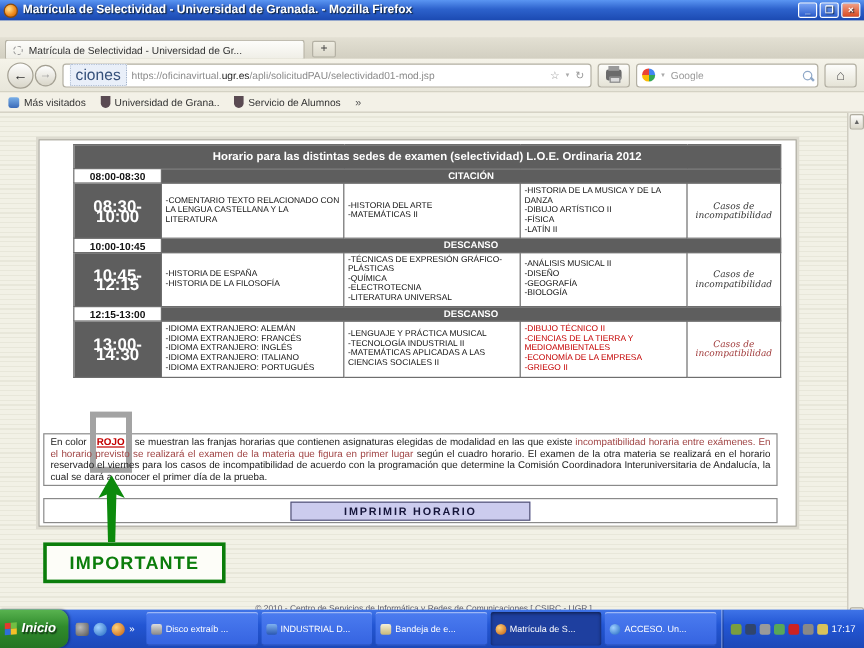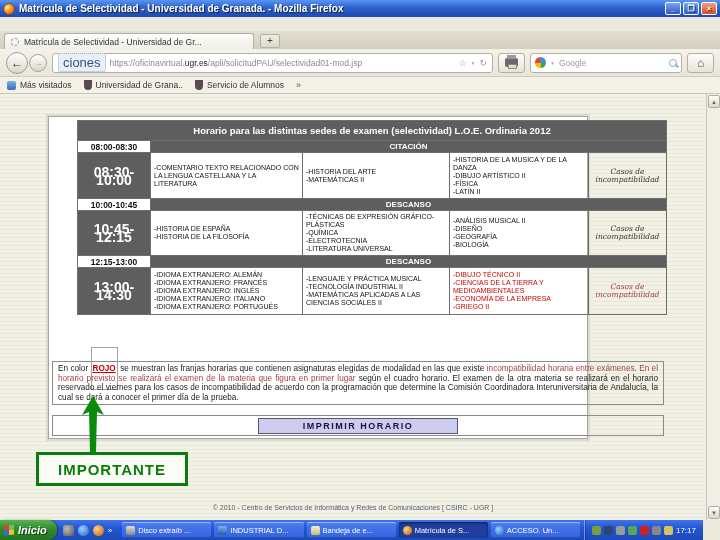--- a/index.html
+++ b/index.html
@@ -47,54 +47,54 @@
   
   .bookmarksbar{position:absolute;top:77px;left:0;right:0;height:17px;background:#f3f1e7;border-bottom:1px solid #c9c6b9;display:flex;align-items:center;padding:0 7px;gap:12px;font-size:8.5px;color:#333}
   .bm{display:flex;align-items:center;gap:4px}
   .bm-ico{width:9px;height:9px;border-radius:2px;background:linear-gradient(#7ab0e8,#3a6ab8);flex:none}
   .crest{width:8px;height:10px;background:#5a4a52;border-radius:0 0 4px 4px;flex:none}
   .bm-overflow{color:#555;font-size:9px}
 
   
   .viewport{position:absolute;top:94px;left:0;right:0;bottom:20px;background:repeating-linear-gradient(to bottom,#f2f1e6 0px,#f2f1e6 3px,#e8e7da 3px,#e8e7da 4px)}
 
-  .panel{position:absolute;left:48px;top:22px;width:540px;height:323px;background:#fff;border:1px solid #a8a69a;box-shadow:0 0 0 2px #dddbd0}
+  .panel{position:absolute;left:32px;top:22px;width:632px;height:323px;background:#fff;border:1px solid #a8a69a;box-shadow:0 0 0 2px #dddbd0}
 
   table.htable{position:absolute;left:28px;top:3px;width:589px;border-collapse:collapse;table-layout:fixed;font-size:7px;line-height:8px;color:#111}
   .htable th,.htable td{border:1px solid #6e6e6e;padding:1px 3px;vertical-align:middle}
   .dark{background:#5e5e5e;color:#fff}
   .tbl-title{font-size:9.5px;font-weight:bold;text-align:center;height:20px}
   .head th{font-size:8px;text-align:center;height:38px;line-height:10px}
   td.time{font-weight:bold;font-size:14px;text-align:center}
   td.timeband{font-weight:bold;font-size:8.5px;text-align:center;background:#fff;color:#111;height:12px}
   td.band{background:#5e5e5e;color:#fff;font-weight:bold;font-size:8px;text-align:center}
   td.cell{white-space:pre-line}
   td.red,.red{color:#c40000}
   td.incomp{font-style:italic;font-family:"DejaVu Serif",serif;text-align:center;font-size:7.5px;color:#333;white-space:pre-line}
   td.incomp.redish{color:#a03a3a}
   .r1{height:46px}.r2{height:45px}.r3{height:47px}
 
   .notebox{position:absolute;left:3px;top:244px;width:612px;border:1px solid #8a8a8a;padding:2px 5px;font-size:8.2px;line-height:9.6px;text-align:justify;color:#1c1c1c}
-  .rojo{color:#c40000;font-weight:bold;text-decoration:underline;border:1px solid #a3a3a3;padding:16px 1px}
+  .rojo{color:#c40000;font-weight:bold;text-decoration:underline;border:5px solid #a3a3a3;padding:16px 1px}
   .seg3{color:#a04545}
 
   .btnrow{position:absolute;left:3px;top:298px;width:612px;height:21px;border:1px solid #8a8a8a;display:flex;align-items:center;justify-content:center}
   .print-horario{width:200px;height:16px;background:#ccccee;border:1px solid #55557a;font-weight:bold;font-size:9px;letter-spacing:1.5px;color:#15153a;display:flex;align-items:center;justify-content:center}
 
   .importante{position:absolute;left:36px;top:358px;width:152px;height:34px;border:3px solid #0b7d0b;background:#fdfdf8;display:flex;align-items:center;justify-content:center;color:#0b7d0b;font-weight:bold;font-size:15px;letter-spacing:1px}
   .green-arrow{position:absolute;left:80px;top:302px;width:26px;height:56px}
   .footer{position:absolute;left:0;right:14px;top:410px;text-align:center;font-size:7px;color:#5a5a6a}
 
   
   .scrollbar{position:absolute;top:0;right:0;width:14px;bottom:0;background:#f0efe6;border-left:1px solid #c8c5b8}
   .scroll-btn{position:absolute;left:1px;width:12px;height:13px;background:linear-gradient(#fdfdfb,#dcd9cc);border:1px solid #b0ada0;border-radius:2px;font-size:6px;color:#666;text-align:center;line-height:12px}
   .scroll-btn.up{top:1px}.scroll-btn.down{bottom:1px}
 
   
-  .taskbar{position:absolute;bottom:0;left:0;right:17px;height:20px;background:linear-gradient(#3f74e8,#2356d4 40%,#1c48b8);display:flex;align-items:stretch}
+  .taskbar{position:absolute;bottom:0;left:0;right:0;height:32px;background:linear-gradient(#3f74e8,#2356d4 40%,#1c48b8);display:flex;align-items:stretch}
   .start{flex:none;background:linear-gradient(#59b350,#2f8b2c 45%,#257523);border-radius:0 9px 9px 0;display:flex;align-items:center;gap:4px;padding:0 10px 0 4px;color:#fff;font-weight:bold;font-style:italic;font-size:11px;text-shadow:1px 1px 1px #133913;box-shadow:1px 0 2px rgba(0,0,0,.4)}
   .winlogo{width:10px;height:10px;display:grid;grid-template-columns:5px 5px;grid-template-rows:5px 5px;transform:skewY(-5deg);flex:none}
   .winlogo i{display:block}
   .quicklaunch{display:flex;align-items:center;gap:4px;padding:0 6px;flex:none}
   .ql-ico{width:11px;height:11px;border-radius:2px;flex:none}
   .ql-chev{color:#fff;font-size:8px}
   .tasks{flex:1;display:flex;gap:3px;padding:2px 4px;min-width:0}
   .task{flex:1;max-width:94px;background:linear-gradient(#4b7cf0,#3563e0);border-radius:2px;box-shadow:inset 0 1px 0 rgba(255,255,255,.45),inset 0 -1px 0 rgba(0,0,0,.2);display:flex;align-items:center;gap:3px;padding:0 4px;color:#fff;font-size:7.5px;white-space:nowrap;overflow:hidden}
   .task.active{background:#1e3f9f;box-shadow:inset 0 1px 3px rgba(0,0,0,.55)}
   .t-ico{width:9px;height:9px;border-radius:2px;flex:none}

